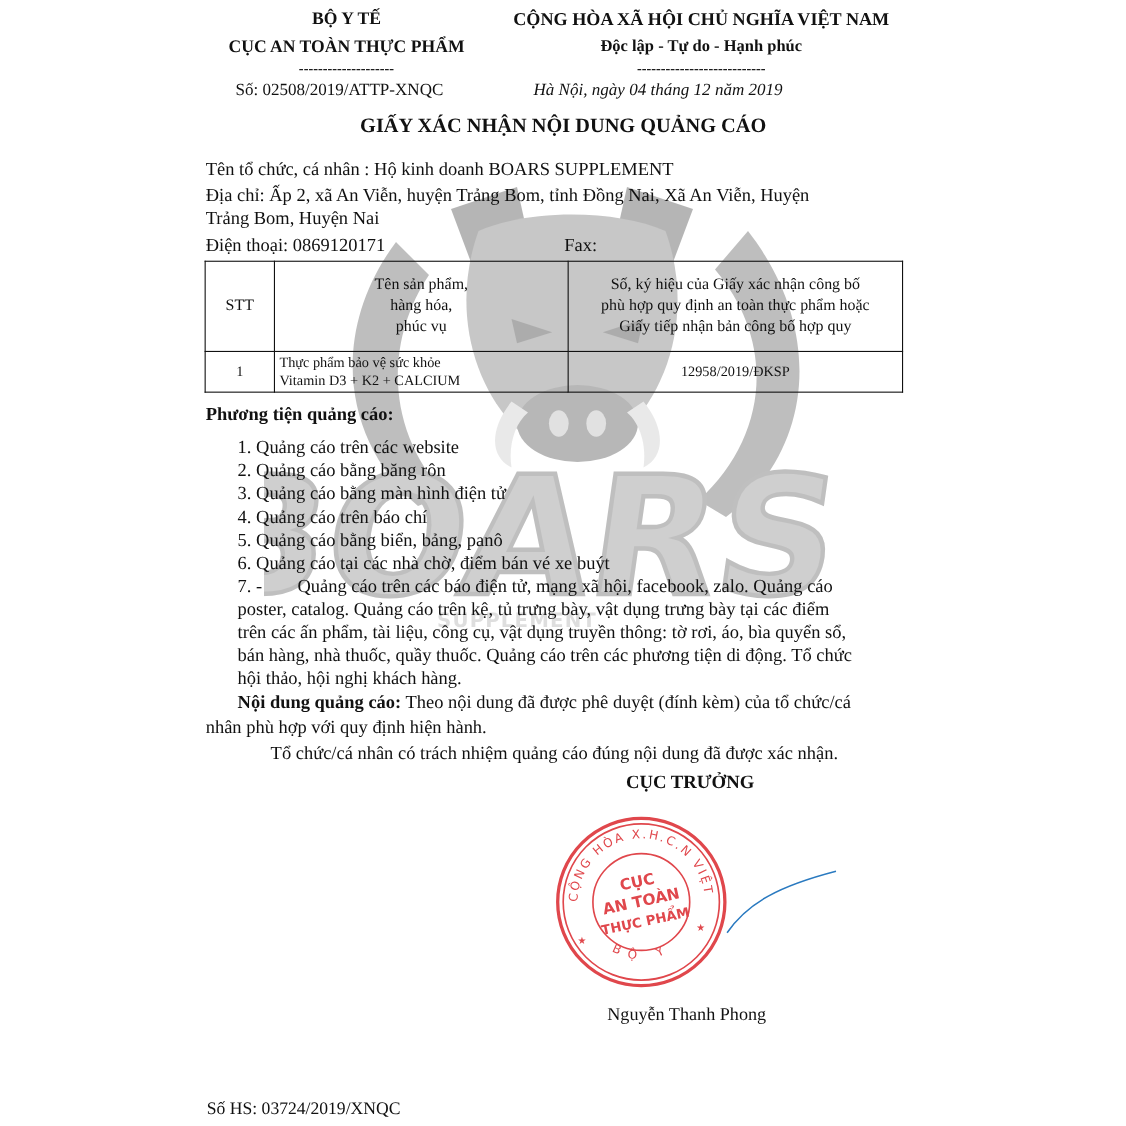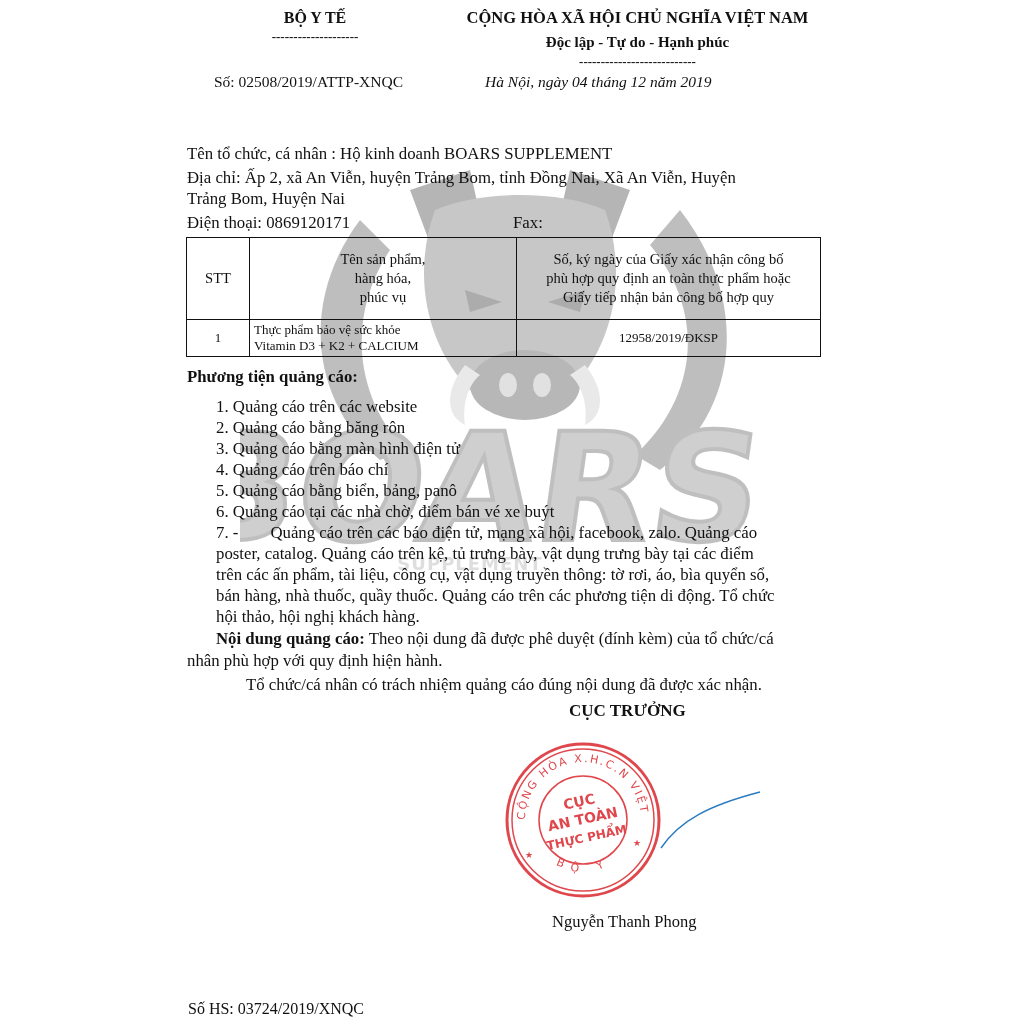--- a/index.html
+++ b/index.html
@@ -60,49 +60,51 @@
 
     <text x="280" y="390" text-anchor="middle" font-family="DejaVu Sans, sans-serif" font-weight="bold" font-size="150" fill="#a8a8a8" stroke="#8c8c8c" stroke-width="4" transform="skewX(-8)">BOARS</text>
     <text x="230" y="420" text-anchor="middle" font-family="DejaVu Sans, sans-serif" font-weight="bold" font-size="18" fill="#c4c4c4" letter-spacing="1">SUPPLEMENT</text>
   </g>
 </svg>
 
 <div class="content">
 
   <div class="abs hdr-left">
     <div>BỘ Y TẾ</div>
+    <div>CỤC AN TOÀN THỰC PHẨM</div>
     <div class="dashes">--------------------</div>
   </div>
   <div class="abs so">Số:  02508/2019/ATTP-XNQC</div>
 
   <div class="abs hdr-right">
     <div class="l1">CỘNG HÒA XÃ HỘI CHỦ NGHĨA VIỆT NAM</div>
     <div class="l2">Độc lập - Tự do - Hạnh phúc</div>
     <div class="dashes">---------------------------</div>
   </div>
   <div class="abs date">Hà Nội, ngày 04 tháng 12 năm 2019</div>
 
+  <div class="abs title">GIẤY XÁC NHẬN NỘI DUNG QUẢNG CÁO</div>
 
   <div class="abs line" style="left:187px; top:143px;">Tên tổ chức, cá nhân : Hộ kinh doanh  BOARS SUPPLEMENT</div>
   <div class="abs line" style="left:187px; top:167px;">Địa chỉ: Ấp 2, xã An Viễn, huyện Trảng Bom, tỉnh Đồng Nai, Xã An Viễn, Huyện</div>
   <div class="abs line" style="left:187px; top:188px;">Trảng Bom, Huyện Nai</div>
   <div class="abs line" style="left:187px; top:212px;">Điện thoại: 0869120171</div>
   <div class="abs line" style="left:513px; top:212px;">Fax:</div>
 
   <table class="t">
     <tbody>
         <tr>
       <th class="c1">STT</th>
       <th class="c2">
         <div>Tên sản phẩm,</div>
         <div>hàng hóa,</div>
         <div>phúc vụ</div>
       </th>
       <th class="c3">
-        <div>Số, ký ngày của Giấy xác nhận công bố</div>
+        <div>Số, ký hiệu của Giấy xác nhận công bố</div>
         <div style="white-space:nowrap;">phù hợp quy định an toàn thực phẩm hoặc</div>
         <div>Giấy tiếp nhận bản công bố hợp quy</div>
       </th>
     </tr>
     <tr>
       <td class="c1">1</td>
       <td class="c2" style="padding-left:4px;">
         <div>Thực phẩm bảo vệ sức khỏe</div>
         <div>Vitamin D3 + K2 + CALCIUM</div>
       </td>

